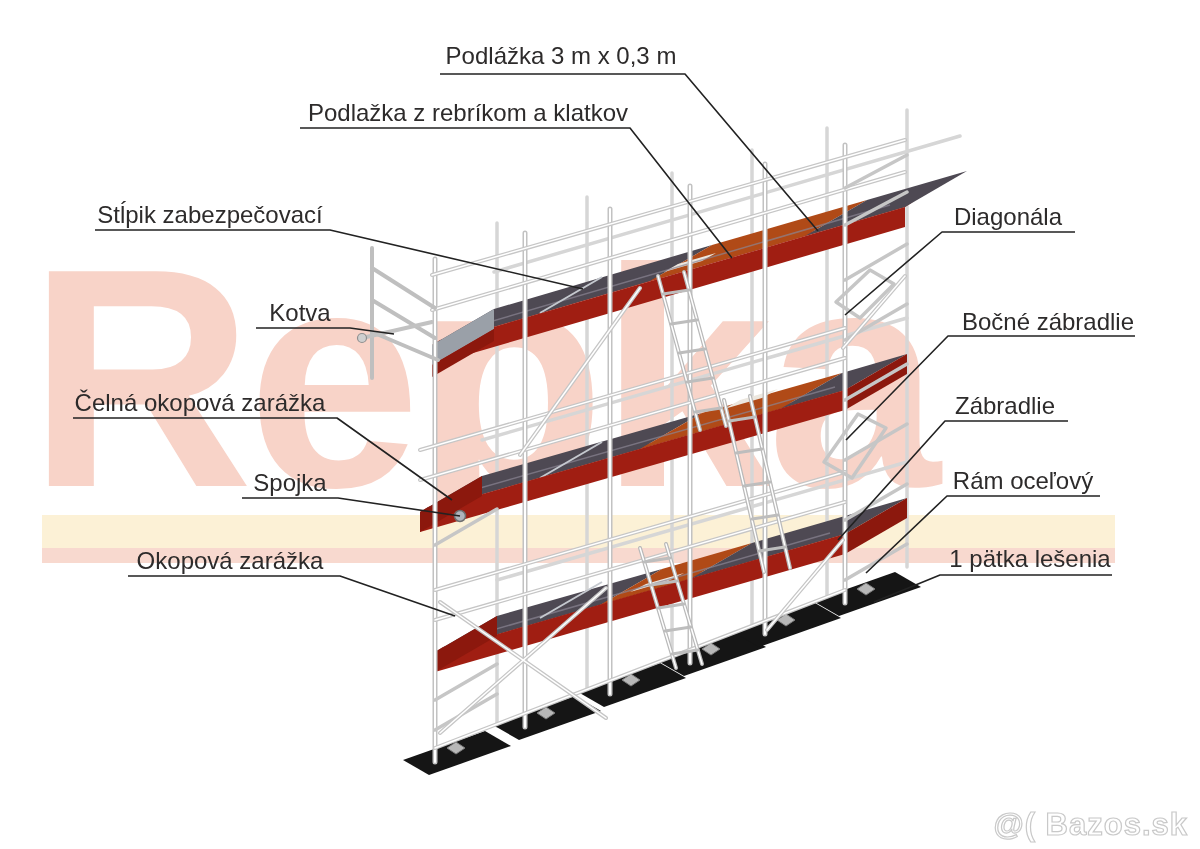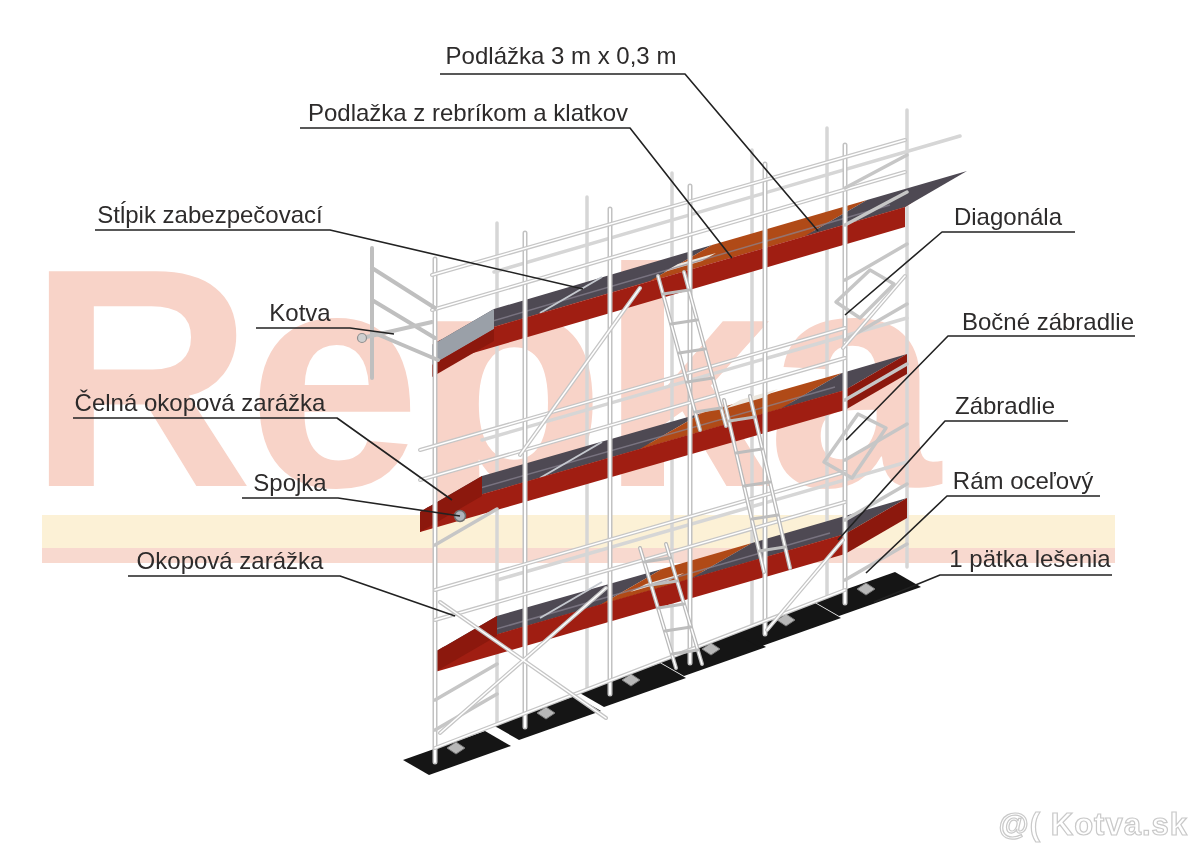--- a/index.html
+++ b/index.html
@@ -178,14 +178,14 @@
       <text class="lbl" x="290" y="491">Spojka</text>
       <text class="lbl" x="230" y="569">Okopová zarážka</text>
       <text class="lbl" x="1008" y="225">Diagonála</text>
       <text class="lbl" x="1048" y="330">Bočné zábradlie</text>
       <text class="lbl" x="1005" y="414">Zábradlie</text>
       <text class="lbl" x="1023" y="489">Rám oceľový</text>
       <text class="lbl" x="1030" y="567">1 pätka lešenia</text>
     </g>
   </svg>
 
-  <div class="wm-site">@( Kotva.sk</div>
+  <div class="wm-site">@( Bazos.sk</div>
 </div>
 
 </body></html>

